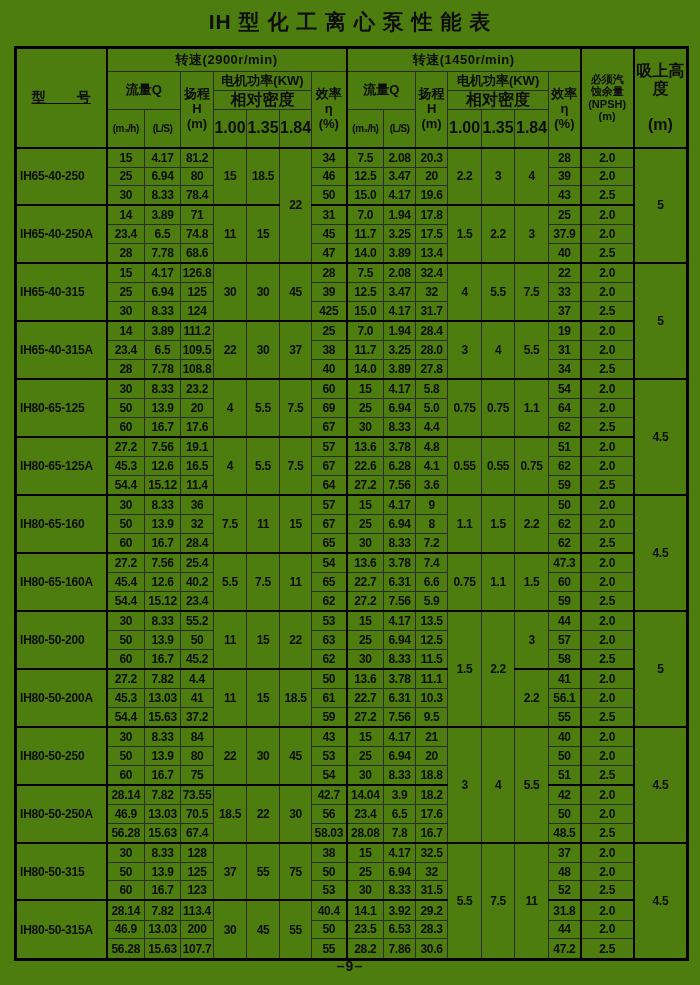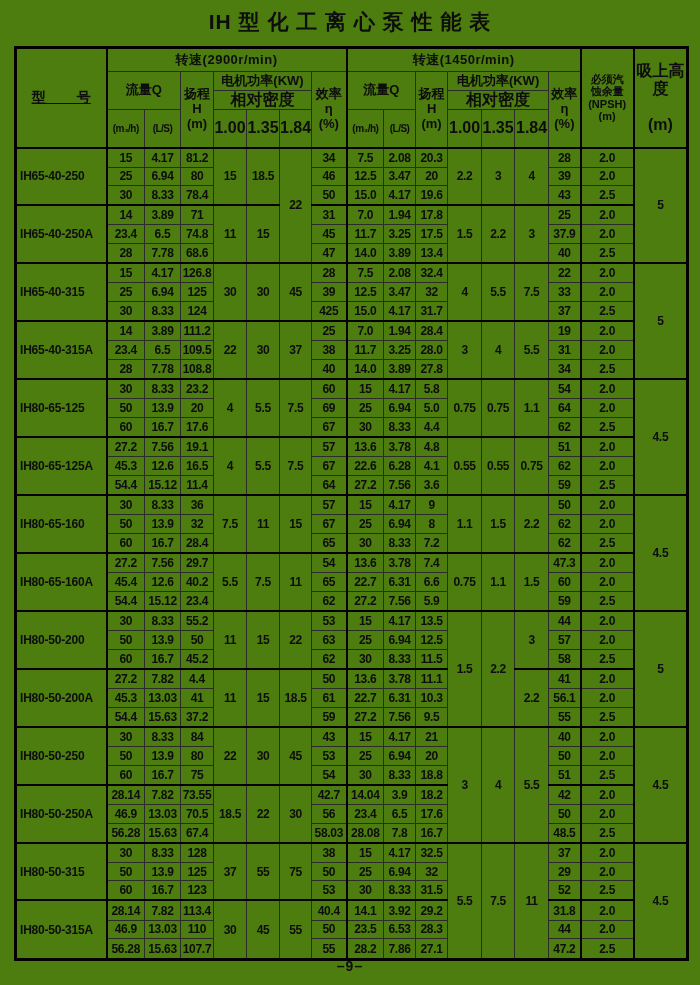--- a/index.html
+++ b/index.html
@@ -397,21 +397,21 @@
           <td>30</td>
           <td>8.33</td>
           <td>7.2</td>
           <td class="vsep">62</td>
           <td class="vsep">2.5</td>
         </tr>
         <tr class="group-top">
           <td class="model vsep" rowspan="3">IH80-65-160A</td>
           <td>27.2</td>
           <td>7.56</td>
-          <td>29.7</td>
+          <td>25.4</td>
           <td rowspan="3">5.5</td>
           <td rowspan="3">7.5</td>
           <td rowspan="3">11</td>
           <td class="vsep">54</td>
           <td>13.6</td>
           <td>3.78</td>
           <td>7.4</td>
           <td rowspan="3">0.75</td>
           <td rowspan="3">1.1</td>
           <td rowspan="3">1.5</td>
@@ -617,21 +617,21 @@
           <td rowspan="6">4.5</td>
         </tr>
         <tr>
           <td>50</td>
           <td>13.9</td>
           <td>125</td>
           <td class="vsep">50</td>
           <td>25</td>
           <td>6.94</td>
           <td>32</td>
-          <td class="vsep">29</td>
+          <td class="vsep">48</td>
           <td class="vsep">2.0</td>
         </tr>
         <tr>
           <td>60</td>
           <td>16.7</td>
           <td>123</td>
           <td class="vsep">53</td>
           <td>30</td>
           <td>8.33</td>
           <td>31.5</td>
@@ -649,36 +649,36 @@
           <td class="vsep">40.4</td>
           <td>14.1</td>
           <td>3.92</td>
           <td>29.2</td>
           <td class="vsep">31.8</td>
           <td class="vsep">2.0</td>
         </tr>
         <tr>
           <td>46.9</td>
           <td>13.03</td>
-          <td>110</td>
+          <td>200</td>
           <td class="vsep">50</td>
           <td>23.5</td>
           <td>6.53</td>
           <td>28.3</td>
           <td class="vsep">44</td>
           <td class="vsep">2.0</td>
         </tr>
         <tr>
           <td>56.28</td>
           <td>15.63</td>
           <td>107.7</td>
           <td class="vsep">55</td>
           <td>28.2</td>
           <td>7.86</td>
-          <td>27.1</td>
+          <td>30.6</td>
           <td class="vsep">47.2</td>
           <td class="vsep">2.5</td>
         </tr>
       </tbody>
   </table>
 
   <div class="footer">–9–</div>
 
 </div>
 

